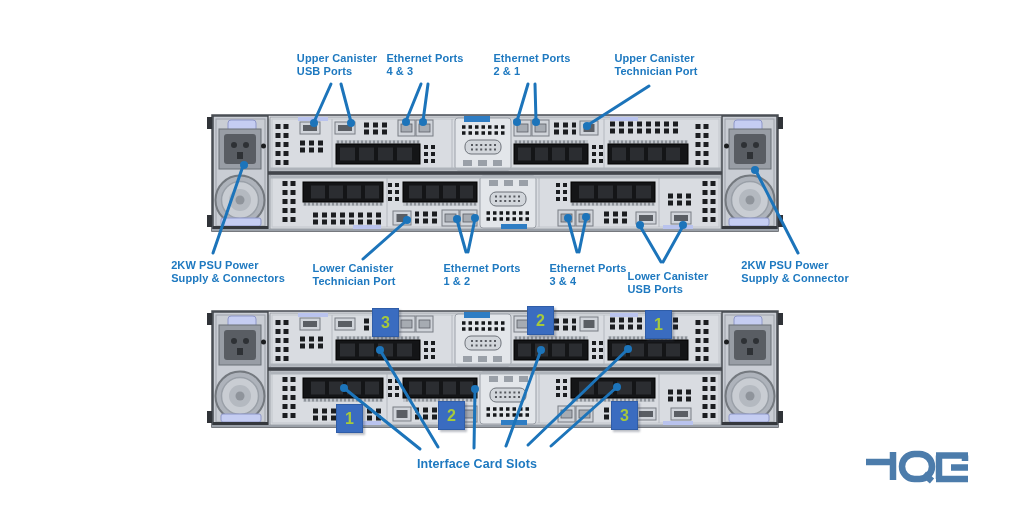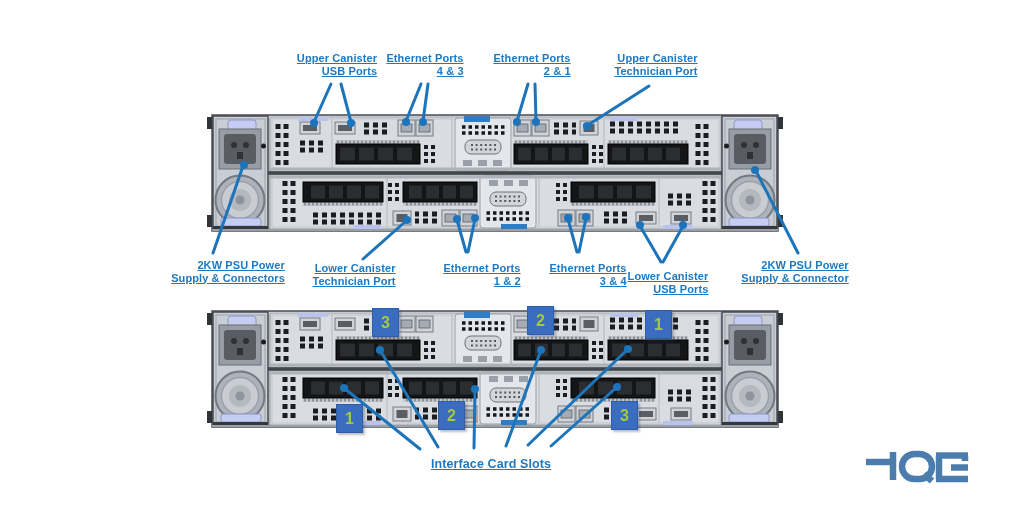--- a/index.html
+++ b/index.html
@@ -1,23 +1,23 @@
 <!DOCTYPE html>
 <html><head>
 <meta charset="utf-8">
 <style>
   html,body{margin:0;padding:0;background:#ffffff;}
   .canvas{position:relative;width:1024px;height:532px;background:#ffffff;overflow:hidden;
           font-family:"Liberation Sans",sans-serif;}
   .server-svg{position:absolute;z-index:2;}
   .overlay{position:absolute;left:0;top:0;width:1024px;height:532px;z-index:5;pointer-events:none;}
-  .callout{position:absolute;transform:translateX(-50%);text-align:right;font-weight:bold;
+  .callout{position:absolute;transform:translateX(-50%);text-align:left;font-weight:bold;
            font-size:11px;line-height:12.5px;color:#1e79c0;white-space:pre-line;width:max-content;
-           z-index:6;letter-spacing:.1px;text-decoration:underline;}
-  .callout.big{font-size:12.5px;line-height:14px;margin-left:14px;}
+           z-index:6;letter-spacing:.1px;}
+  .callout.big{font-size:12.5px;line-height:14px;}
   .numbox{position:absolute;width:25px;height:27px;background:#3a6cc0;border:1px solid #2f5da8;
           box-shadow:1.5px 1.5px 2px rgba(60,70,90,.35);color:#a6c93c;font-weight:bold;font-size:16px;
           display:flex;align-items:center;justify-content:center;z-index:6;
           font-family:"Liberation Sans",sans-serif;}
   .logo{position:absolute;left:862px;top:450px;z-index:4;}
   .sr{position:absolute;width:1px;height:1px;overflow:hidden;clip:rect(0 0 0 0);white-space:nowrap;}
 </style>
 </head>
 <body>
 

